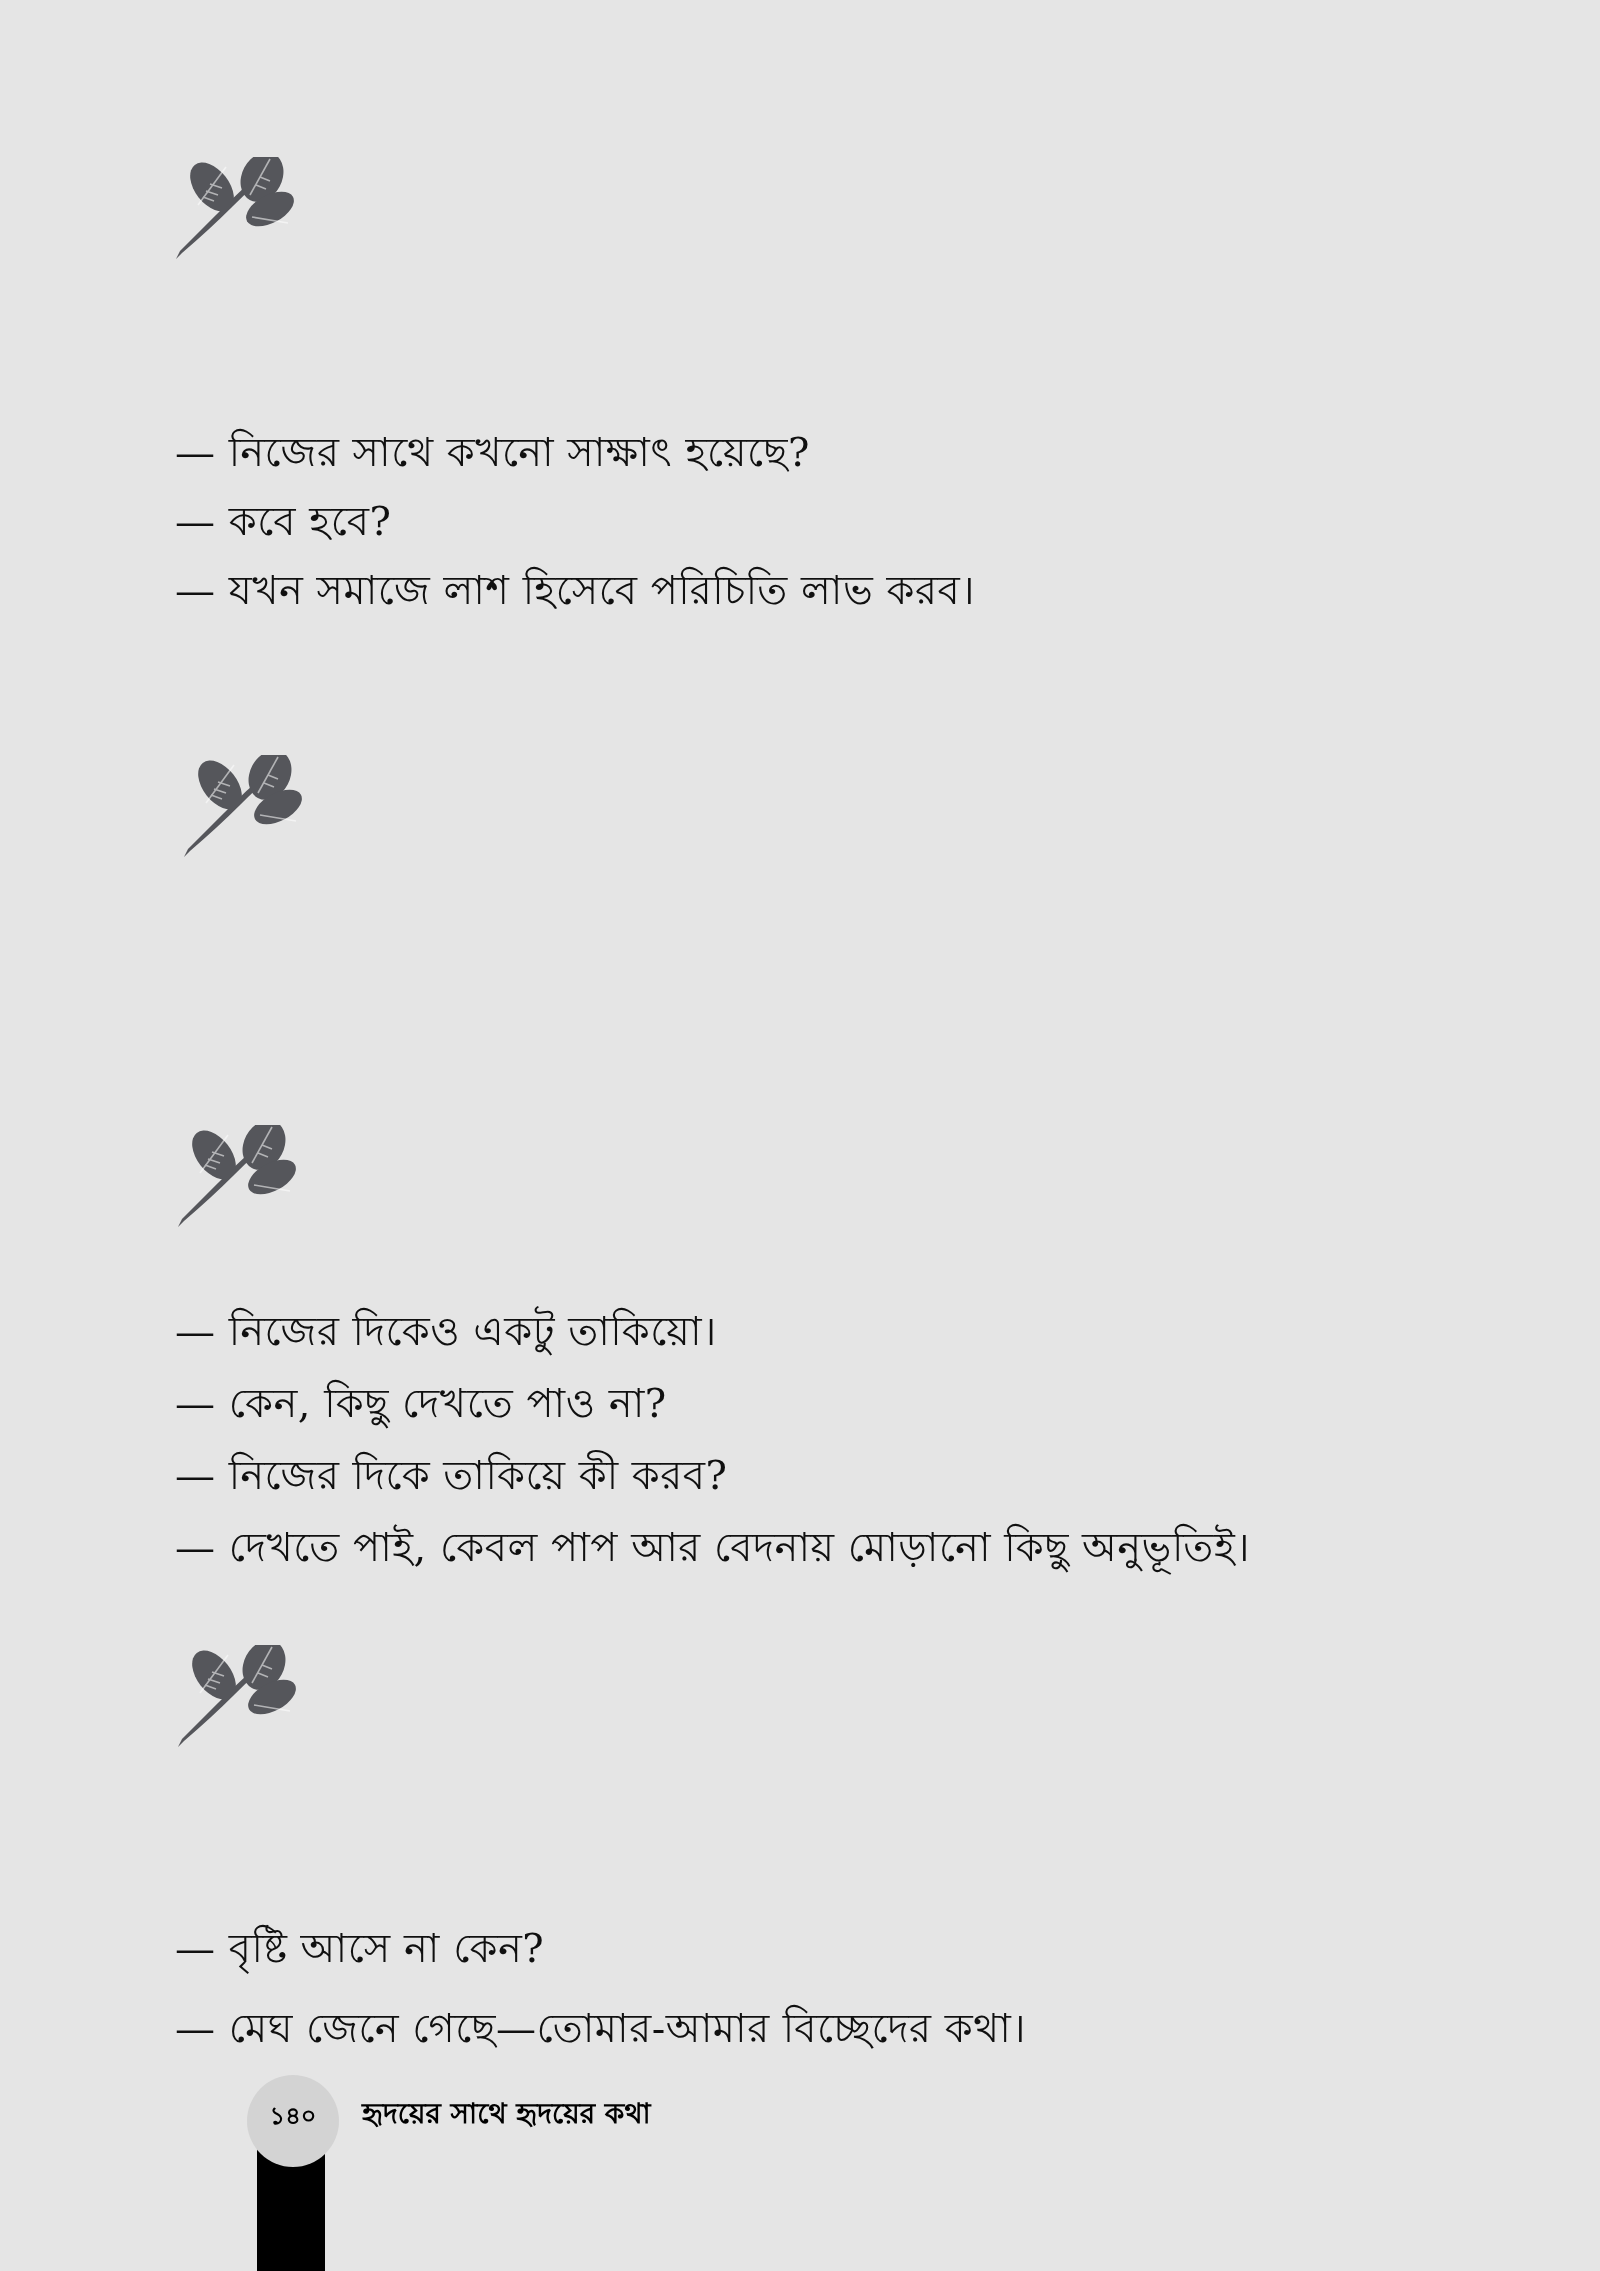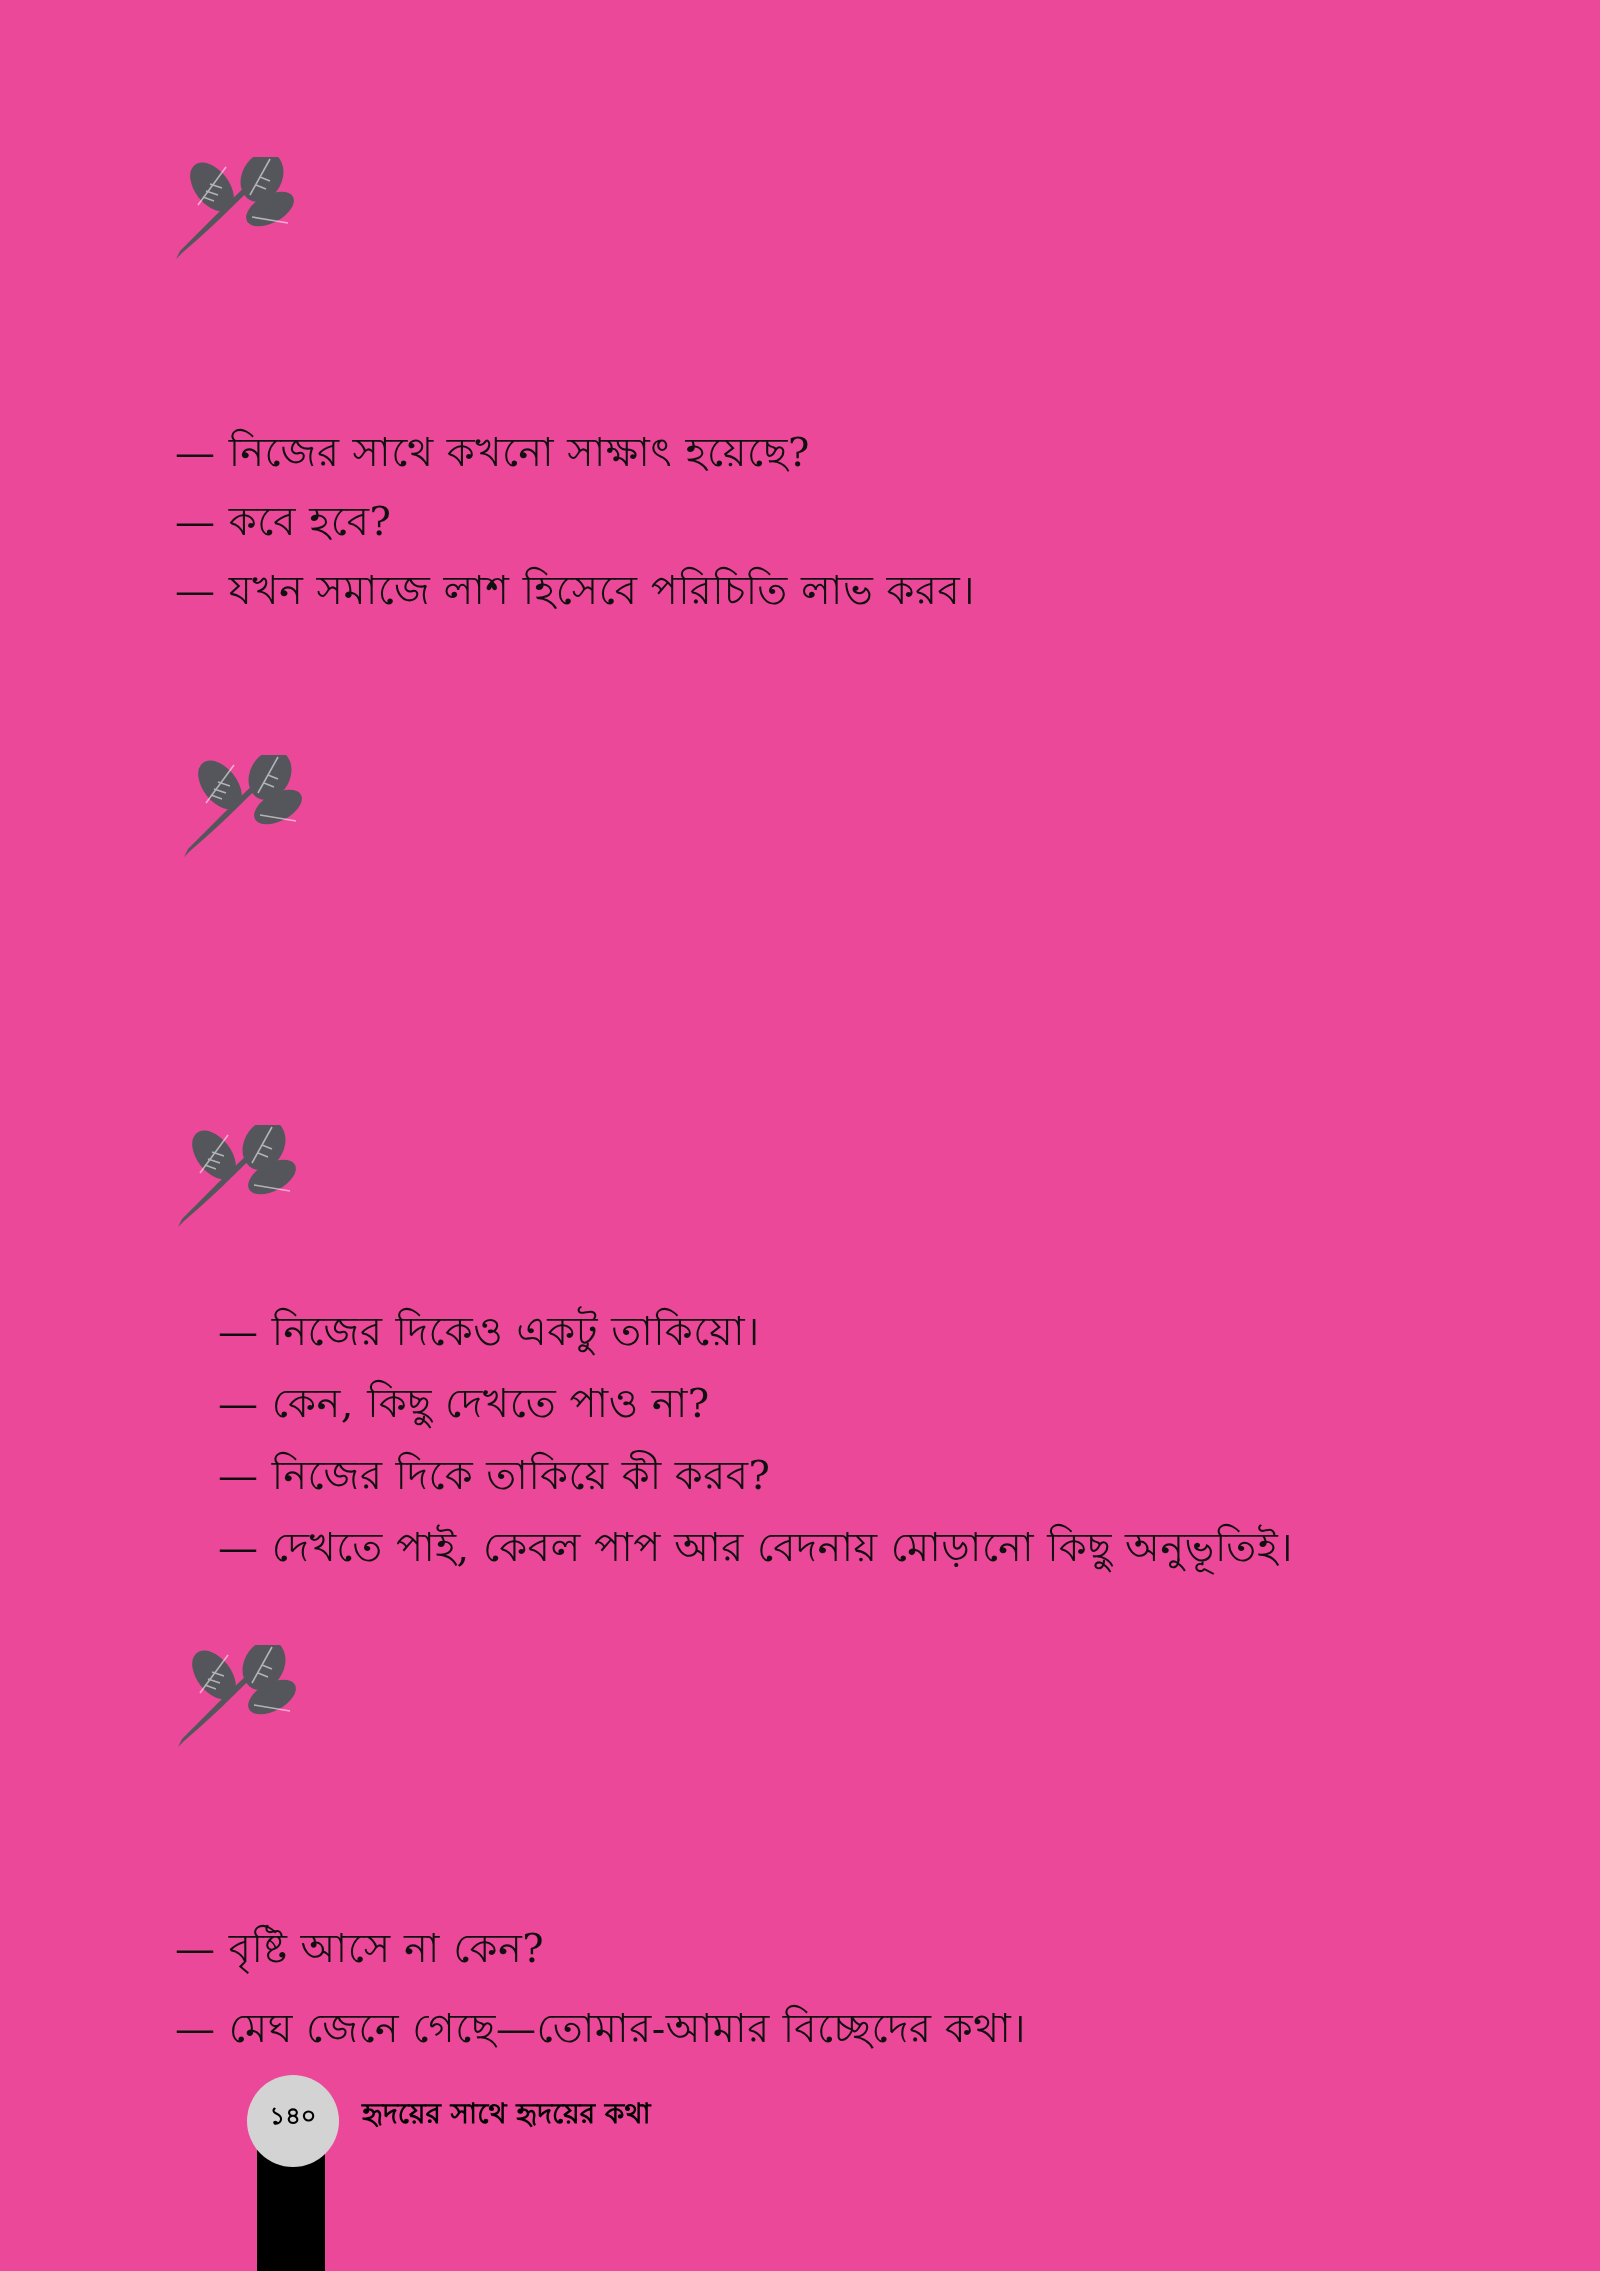--- a/index.html
+++ b/index.html
@@ -11,40 +11,40 @@
     width: 1600px;
     height: 2271px;
     position: relative;
     overflow: hidden;
     font-family: "DejaVu Serif", "Liberation Serif", serif;
     color: #101010;
   }
   .page {
     position: absolute;
     inset: 0;
-    background: #ec4899;
+    background: #e5e5e5;
   }
   .leaf-ornament {
     position: absolute;
     width: 135px;
     height: 105px;
   }
   .dialogue-section {
     position: absolute;
     left: 175px;
     right: 80px;
   }
   .dialogue-line {
     font-size: 40px;
     line-height: 69px;
     letter-spacing: 0.5px;
     color: #101010;
     white-space: nowrap;
   }
-  .sec3 .dialogue-line { line-height: 72px; margin-left: 43px; }
+  .sec3 .dialogue-line { line-height: 72px; }
   .sec4 .dialogue-line { line-height: 80px; }
 
   .footer {
     position: absolute;
     left: 0;
     top: 2060px;
     width: 100%;
     height: 211px;
   }
   .page-number-circle {

